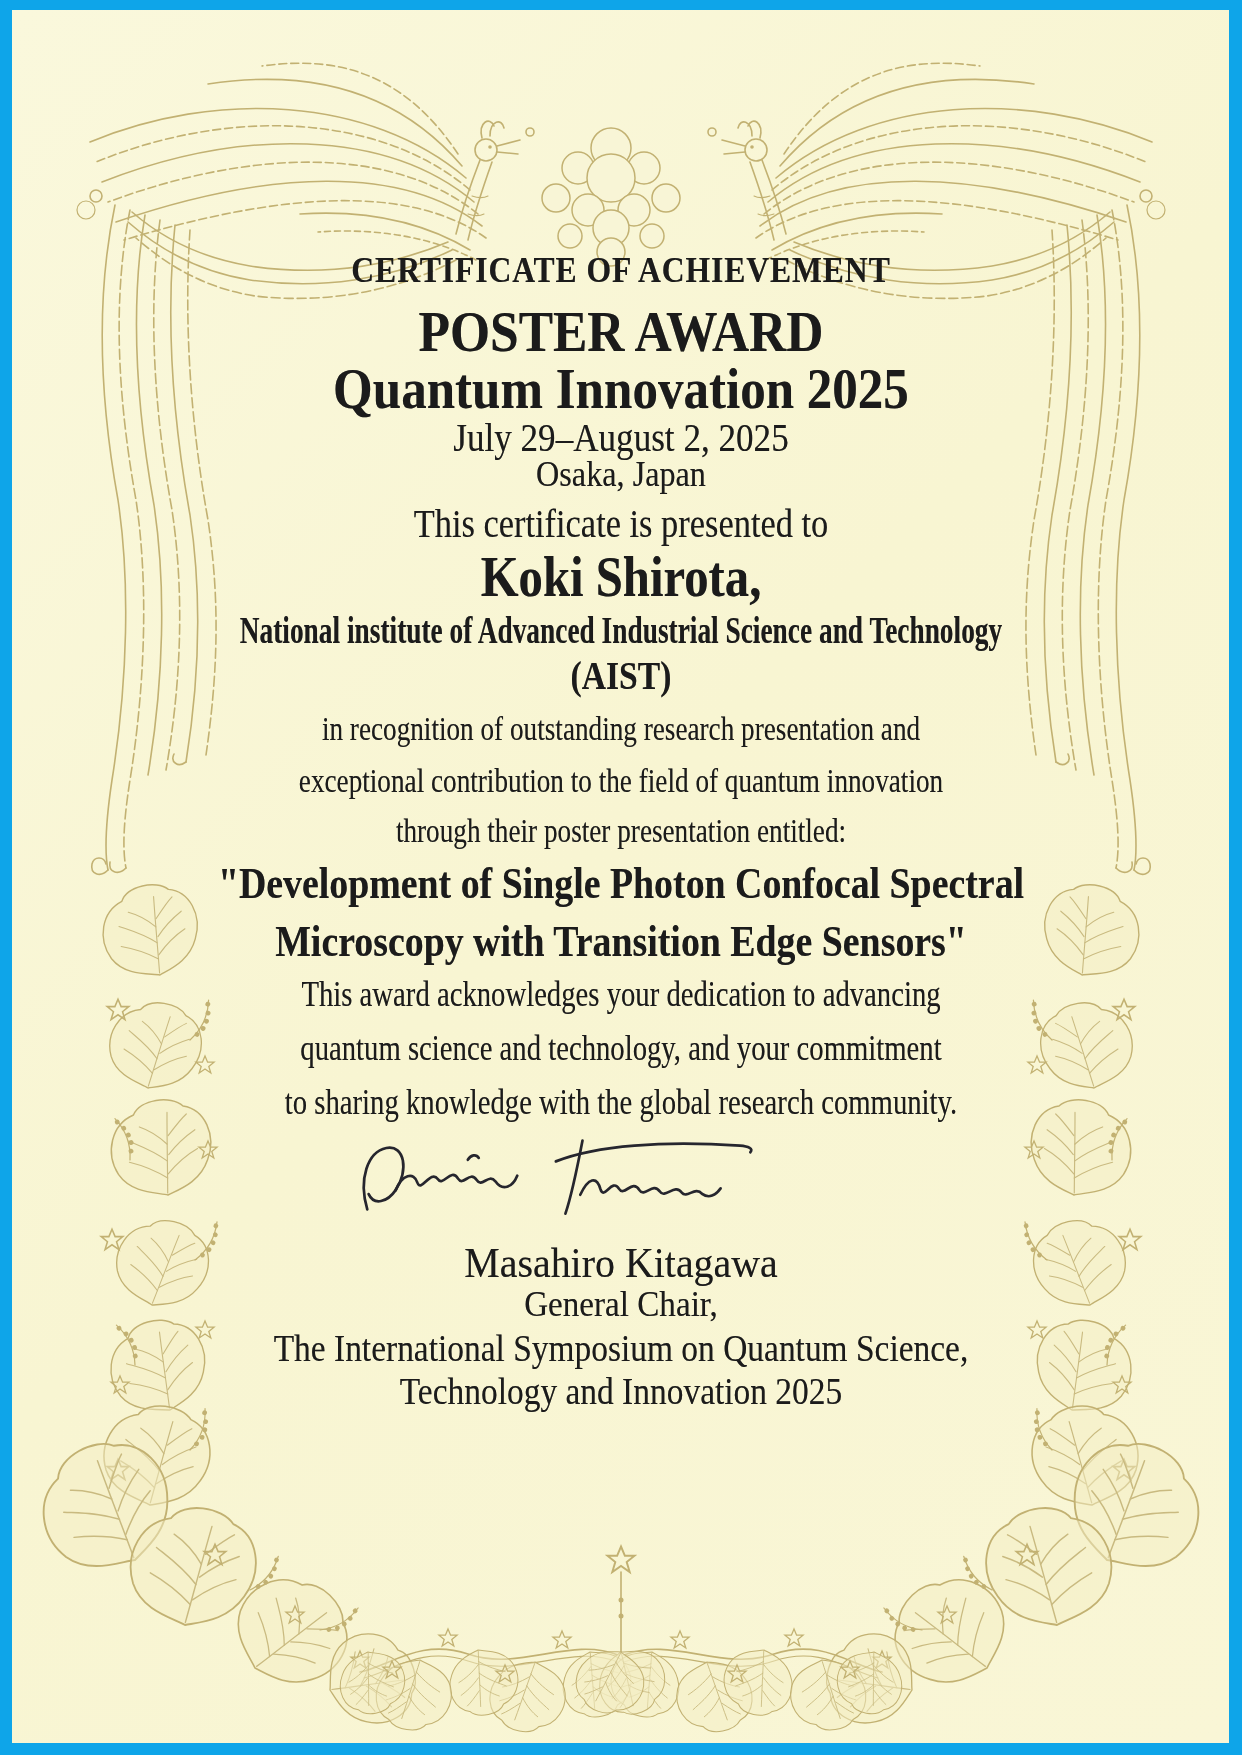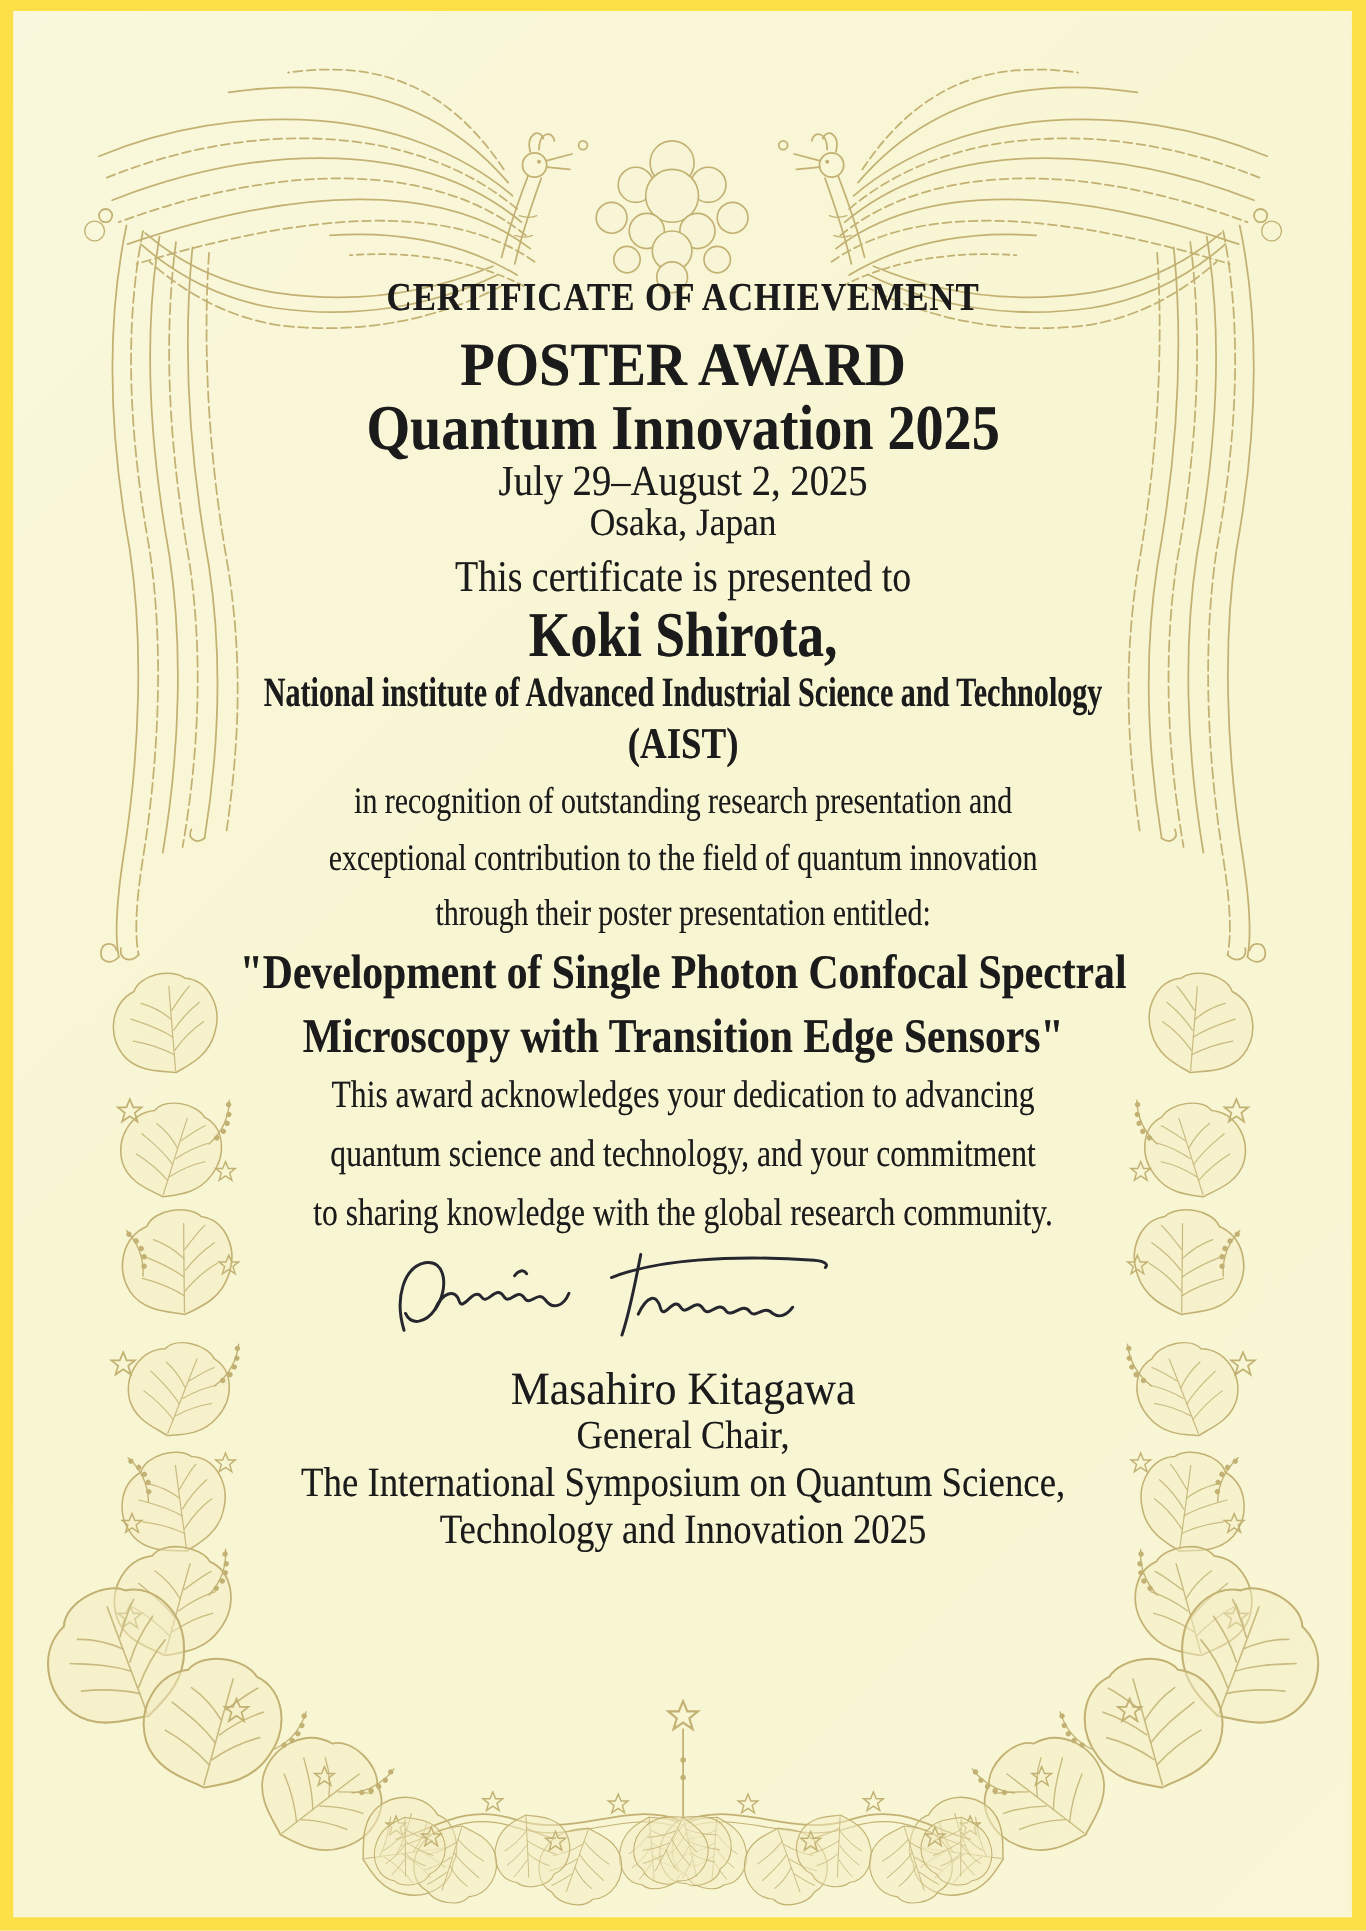--- a/index.html
+++ b/index.html
@@ -1,17 +1,17 @@
 <!DOCTYPE html>
 <html><head>
 <meta charset="utf-8">
 <style>
   html,body{margin:0;padding:0;}
   body{width:1242px;height:1755px;background:#ffffff;font-family:"Liberation Serif",serif;}
-  .scan{position:relative;width:1242px;height:1755px;background:#fde047;overflow:hidden;}
+  .scan{position:relative;width:1242px;height:1755px;background:#0ea5e9;overflow:hidden;}
   .paper{position:absolute;left:12px;top:10px;right:13px;bottom:12px;
          background:#f9f6d5;
          background:linear-gradient(135deg,#faf8dc 0%,#f8f5d2 48%,#f9f6d6 100%);}
   .art{position:absolute;left:0;top:0;width:1242px;height:1755px;}
   .content{position:absolute;left:0;top:0;width:1242px;height:1755px;text-align:center;color:#1b1b1b;}
   .ln{display:block;line-height:1;white-space:nowrap;transform-origin:50% 50%;
       text-shadow:0 0 .6px rgba(20,20,20,.45);}
   .b{font-weight:bold;}
   .c-heading{font-size:36px;letter-spacing:1px;transform:scaleX(.88);}
   .c-poster{font-size:56px;transform:scaleX(.92);}

